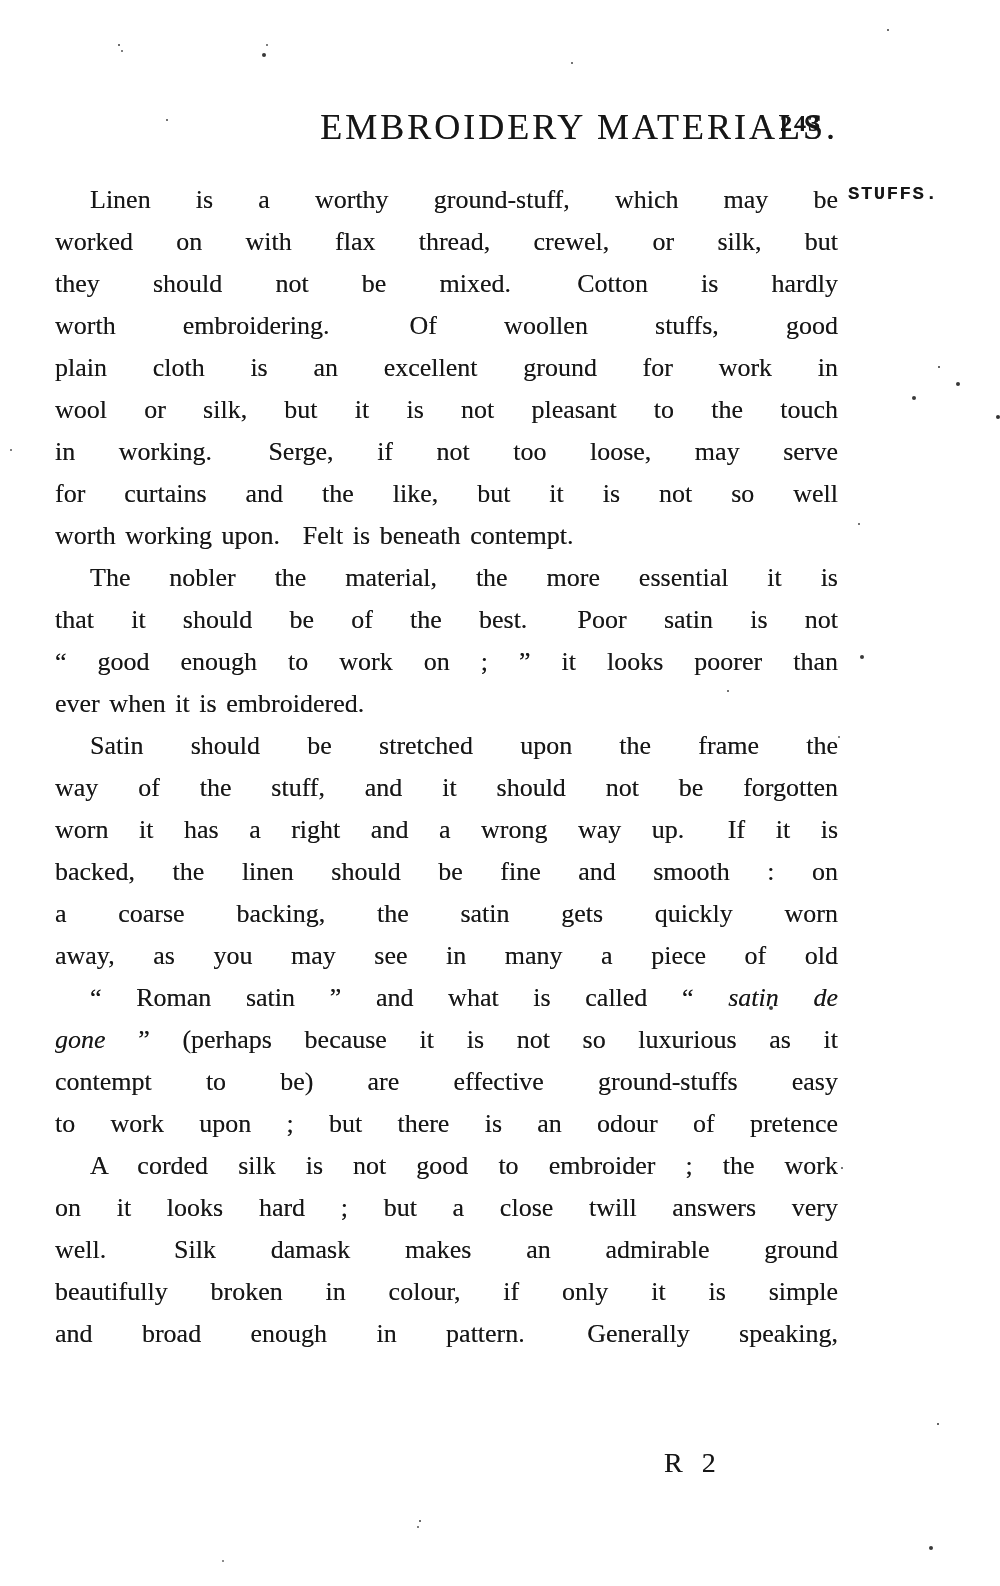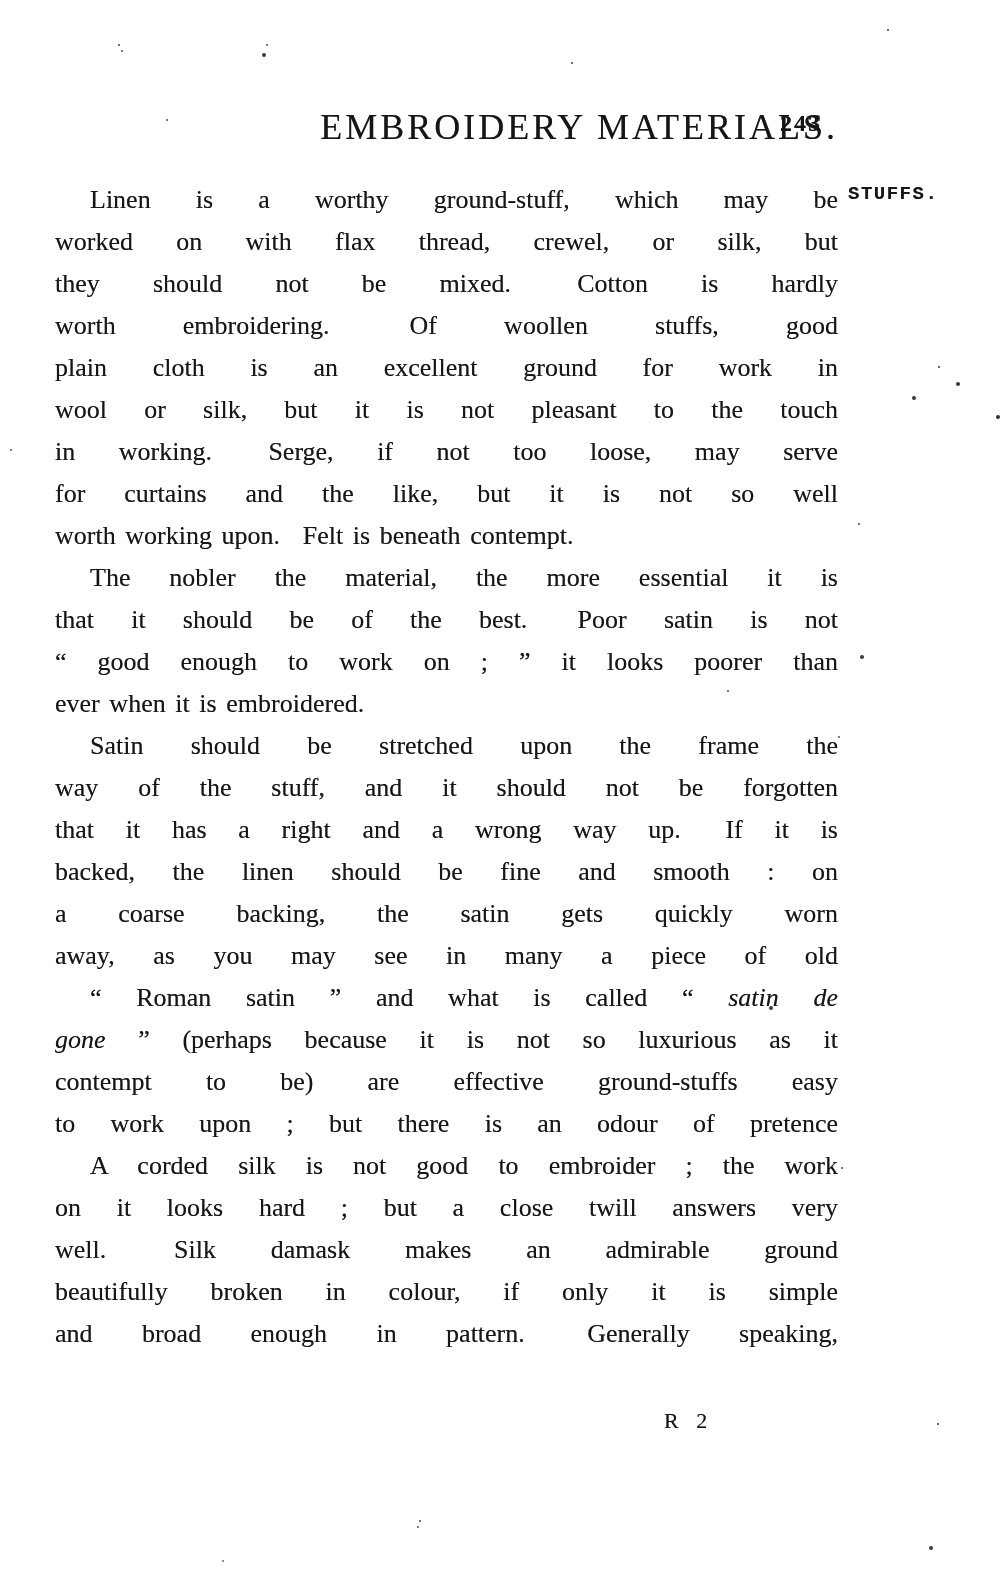--- a/index.html
+++ b/index.html
@@ -74,23 +74,23 @@
     white-space: normal;
     text-align: justify;
     text-align-last: justify;
     text-justify: inter-word;
   }
   .line.ind { padding-left: 35px; }
   .it { font-style: italic; }
   
   #signature {
     position: absolute;
-    top: 1408px;
+    top: 1447px;
     left: 664px;
-    font-size: 22px;
+    font-size: 28px;
     letter-spacing: 6px;
     text-shadow: 0 0 0.5px rgba(0,0,0,0.5);
   }
   
   #specks {
     position: absolute;
     top: 0; left: 0;
     width: 2px; height: 2px;
     border-radius: 50%;
     background: transparent;
@@ -146,21 +146,21 @@
       </div>
       <div class="para">
         <div class="line jl ind"><span>The nobler the material, the more essential it is</span></div>
         <div class="line jl"><span>that it should be of the best.  Poor satin is not</span></div>
         <div class="line jl"><span>“ good enough to work on ; ” it looks poorer than</span></div>
         <div class="line"><span>ever when it is embroidered.</span></div>
       </div>
       <div class="para">
         <div class="line jl ind"><span>Satin should be stretched upon the frame the</span></div>
         <div class="line jl"><span>way of the stuff, and it should not be forgotten</span></div>
-        <div class="line jl"><span>that it has a right and a wrong way up.  If it is</span></div>
+        <div class="line jl"><span>worn it has a right and a wrong way up.  If it is</span></div>
         <div class="line jl"><span>backed, the linen should be fine and smooth : on</span></div>
         <div class="line jl"><span>a coarse backing, the satin gets quickly worn</span></div>
         <div class="line jl"><span>away, as you may see in many a piece of old</span></div>
       </div>
       <div class="para">
         <div class="line jl ind"><span>“ Roman satin ” and what is called “ </span><span class="it">satin de</span></div>
         <div class="line jl"><span class="it">gone</span><span> ” (perhaps because it is not so luxurious as it</span></div>
         <div class="line jl"><span>contempt to be) are effective ground-stuffs easy</span></div>
         <div class="line jl"><span>to work upon ; but there is an odour of pretence</span></div>
       </div>

